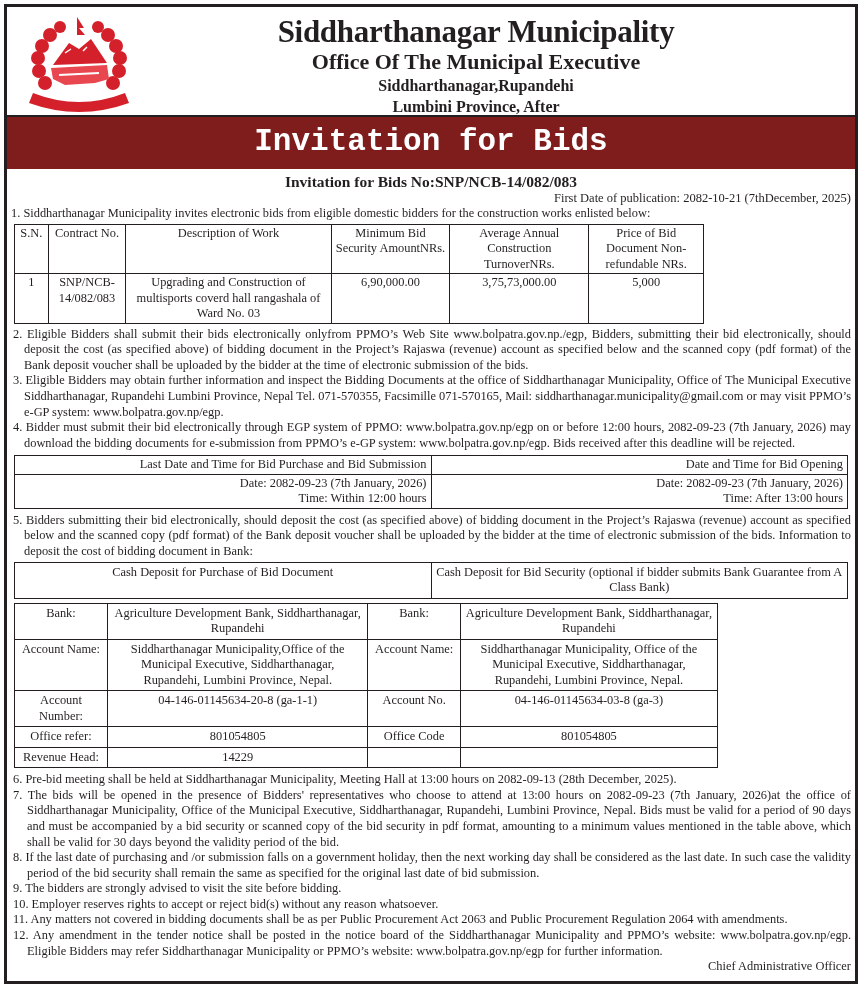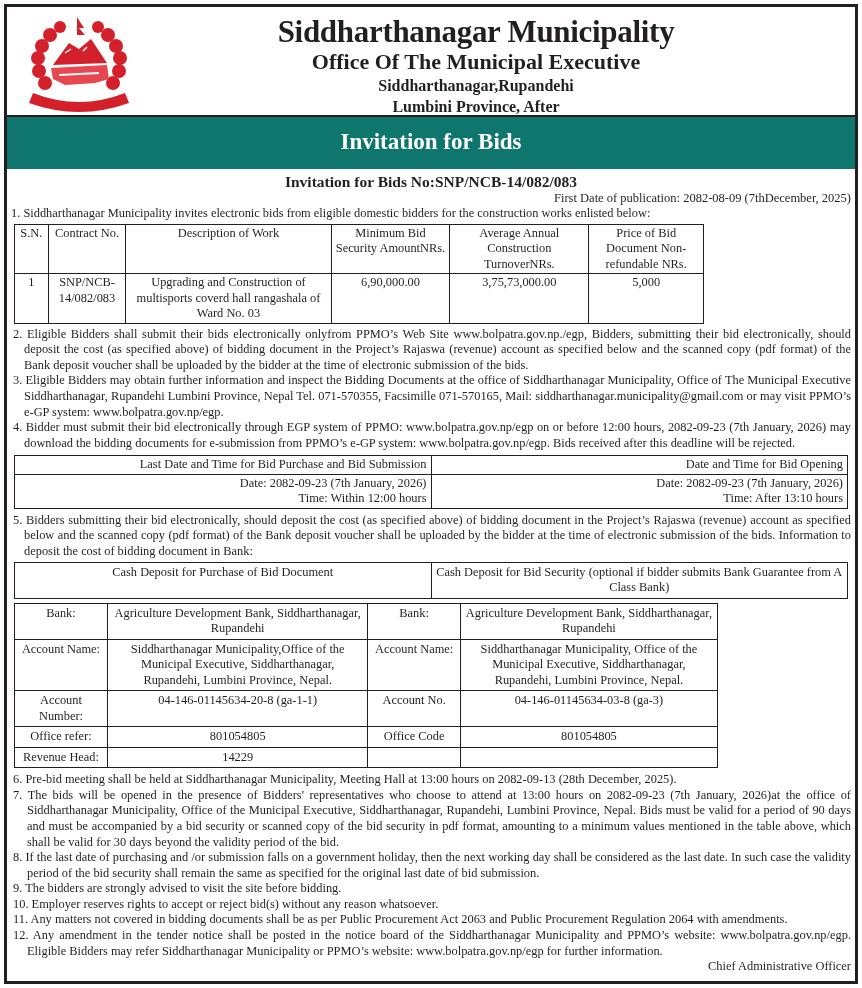--- a/index.html
+++ b/index.html
@@ -13,22 +13,22 @@
 
   
   .header { position: relative; height: 110px; border-bottom: 2px solid #231f20; }
   .emblem { position: absolute; left: 18px; top: 6px; width: 108px; height: 100px; }
   .header-text { position: absolute; left: 130px; right: 40px; top: 0; text-align: center; }
   .h-title { font-size: 31px; font-weight: bold; letter-spacing: -0.3px; line-height: 34px; margin-top: 8px; }
   .h-office { font-size: 22px; font-weight: bold; line-height: 26px; }
   .h-addr { font-size: 16px; font-weight: bold; line-height: 21px; }
 
   .banner {
-    background: #0f766e; color: #ffffff; text-align: center;
-    font-size: 23px; font-weight: bold; height: 52px; line-height: 50px;
+    background: #7f1d1d; color: #ffffff; text-align: center;
+    font-size: 31px; font-weight: bold; height: 52px; line-height: 50px; font-family: Liberation Mono, monospace;
   }
 
   .ifb-no { text-align: center; font-weight: bold; font-size: 15.5px; margin-top: 4px; line-height: 18px; }
   .pub-date { text-align: right; font-size: 12.5px; padding-right: 4px; line-height: 15px; }
   .para { font-size: 12.4px; line-height: 15.6px; text-align: justify; padding: 0 4px 0 4px; }
   .para.hang { padding-left: 17px; text-indent: -11px; }
   .para.hang2 { padding-left: 20px; text-indent: -14px; }
 
   table { border-collapse: collapse; font-size: 12.4px; line-height: 15.5px; }
   td, th { border: 1px solid #231f20; font-weight: normal; vertical-align: top; }
@@ -84,21 +84,21 @@
       <div class="h-title">Siddharthanagar Municipality</div>
       <div class="h-office">Office Of The Municipal Executive</div>
       <div class="h-addr">Siddharthanagar,Rupandehi</div>
       <div class="h-addr">Lumbini Province, After</div>
     </div>
   </div>
 
   <div class="banner">Invitation for Bids</div>
 
   <div class="ifb-no">Invitation for Bids No:SNP/NCB-14/082/083</div>
-  <div class="pub-date">First Date of publication: 2082-08-09 (7thDecember, 2025)</div>
+  <div class="pub-date">First Date of publication: 2082-10-21 (7thDecember, 2025)</div>
   <div class="para">1. Siddharthanagar Municipality invites electronic bids from eligible domestic bidders for the construction works enlisted below:</div>
 
   <table class="works-table">
     <colgroup>
       <col style="width:36px">
         <col style="width:84px">
         <col style="width:268px">
       <col style="width:140px">
         <col style="width:166px">
         <col style="width:140px">
@@ -137,21 +137,21 @@
       <td>Last Date and Time for Bid Purchase and Bid Submission</td>
       <td>Date and Time for Bid Opening</td>
     </tr>
     <tr>
       <td>
         <div>Date: 2082-09-23 (7th January, 2026)</div>
         <div>Time: Within 12:00 hours</div>
       </td>
       <td>
         <div>Date: 2082-09-23 (7th January, 2026)</div>
-        <div>Time: After 13:10 hours</div>
+        <div>Time: After 13:00 hours</div>
       </td>
     </tr>
   </tbody>
     </table>
 
   <div class="para hang">5. Bidders submitting their bid electronically, should deposit the cost (as specified above) of bidding document in the Project’s Rajaswa (revenue) account as specified below and the scanned copy (pdf format) of the Bank deposit voucher shall be uploaded by the bidder at the time of electronic submission of the bids. Information to deposit the cost of bidding document in Bank:</div>
 
   <table class="deposit-table">
     <colgroup>
         <col style="width:417px">

